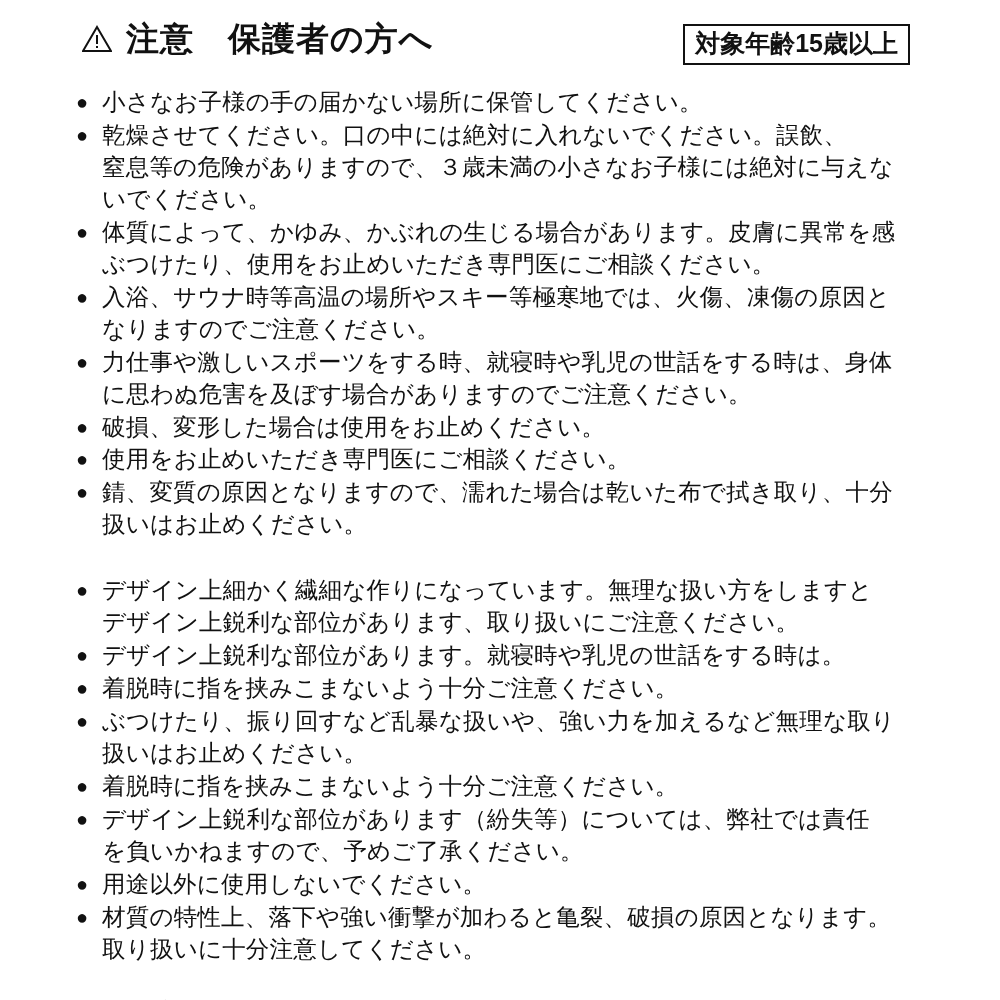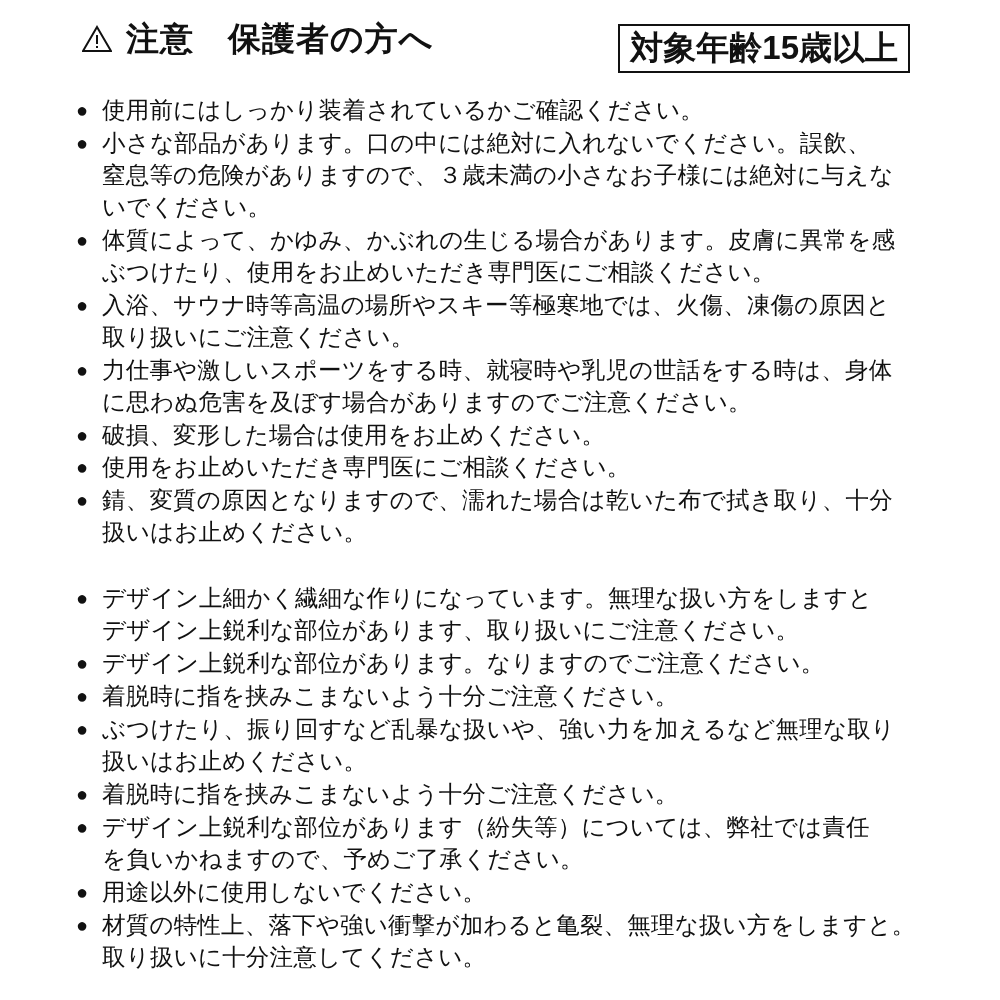--- a/index.html
+++ b/index.html
@@ -43,21 +43,21 @@
   .header-title {
     font-size: 33px;
     font-weight: bold;
     letter-spacing: 1px;
     line-height: 1;
     white-space: pre;
   }
   .age-box {
     border: 2px solid #111111;
     padding: 5px 10px 7px 10px;
-    font-size: 33px;
+    font-size: 25px;
     font-weight: bold;
     line-height: 1;
     letter-spacing: 0px;
     white-space: nowrap;
     margin-right: 8px;
     margin-top: 2px;
   }
 
   
   .list {
@@ -110,37 +110,37 @@
         <rect x="14" y="21" width="2" height="2" fill="#111111"></rect>
       </svg>
       <div class="header-title">注意　保護者の方へ</div>
     </div>
     <div class="age-box">対象年齢15歳以上</div>
   </div>
 
   <div class="list first">
     <div class="item">
       <span class="dot">●</span>
-      <span class="txt">使用前にはしっかり装着されているかご確認ください。</span>
-    </div>
-    <div class="item">
-      <span class="dot">●</span>
-      <span class="txt">小さな部品があります。口の中には絶対に入れないでください。誤飲、
+      <span class="txt">小さなお子様の手の届かない場所に保管してください。</span>
+    </div>
+    <div class="item">
+      <span class="dot">●</span>
+      <span class="txt">乾燥させてください。口の中には絶対に入れないでください。誤飲、
 窒息等の危険がありますので、３歳未満の小さなお子様には絶対に与えな
 いでください。</span>
     </div>
     <div class="item">
       <span class="dot">●</span>
       <span class="txt">体質によって、かゆみ、かぶれの生じる場合があります。皮膚に異常を感
 ぶつけたり、使用をお止めいただき専門医にご相談ください。</span>
     </div>
     <div class="item">
       <span class="dot">●</span>
       <span class="txt">入浴、サウナ時等高温の場所やスキー等極寒地では、火傷、凍傷の原因と
-取り扱いにご注意ください。</span>
+なりますのでご注意ください。</span>
     </div>
     <div class="item">
       <span class="dot">●</span>
       <span class="txt">力仕事や激しいスポーツをする時、就寝時や乳児の世話をする時は、身体
 に思わぬ危害を及ぼす場合がありますのでご注意ください。</span>
     </div>
     <div class="item">
       <span class="dot">●</span>
       <span class="txt">破損、変形した場合は使用をお止めください。</span>
     </div>
@@ -156,21 +156,21 @@
   </div>
 
   <div class="list second">
     <div class="item">
       <span class="dot">●</span>
       <span class="txt">デザイン上細かく繊細な作りになっています。無理な扱い方をしますと
 デザイン上鋭利な部位があります、取り扱いにご注意ください。</span>
     </div>
     <div class="item">
       <span class="dot">●</span>
-      <span class="txt">デザイン上鋭利な部位があります。なりますのでご注意ください。</span>
+      <span class="txt">デザイン上鋭利な部位があります。就寝時や乳児の世話をする時は。</span>
     </div>
     <div class="item">
       <span class="dot">●</span>
       <span class="txt">着脱時に指を挟みこまないよう十分ご注意ください。</span>
     </div>
     <div class="item">
       <span class="dot">●</span>
       <span class="txt">ぶつけたり、振り回すなど乱暴な扱いや、強い力を加えるなど無理な取り
 扱いはお止めください。</span>
     </div>
@@ -182,20 +182,20 @@
       <span class="dot">●</span>
       <span class="txt">デザイン上鋭利な部位があります（紛失等）については、弊社では責任
 を負いかねますので、予めご了承ください。</span>
     </div>
     <div class="item">
       <span class="dot">●</span>
       <span class="txt">用途以外に使用しないでください。</span>
     </div>
     <div class="item">
       <span class="dot">●</span>
-      <span class="txt">材質の特性上、落下や強い衝撃が加わると亀裂、無理な扱い方をしますと。
+      <span class="txt">材質の特性上、落下や強い衝撃が加わると亀裂、破損の原因となります。
 取り扱いに十分注意してください。</span>
     </div>
   </div>
 
   <div class="footer-note">＊この台紙は大切に保管してください。</div>
 
 </div>
 
 </body></html>

